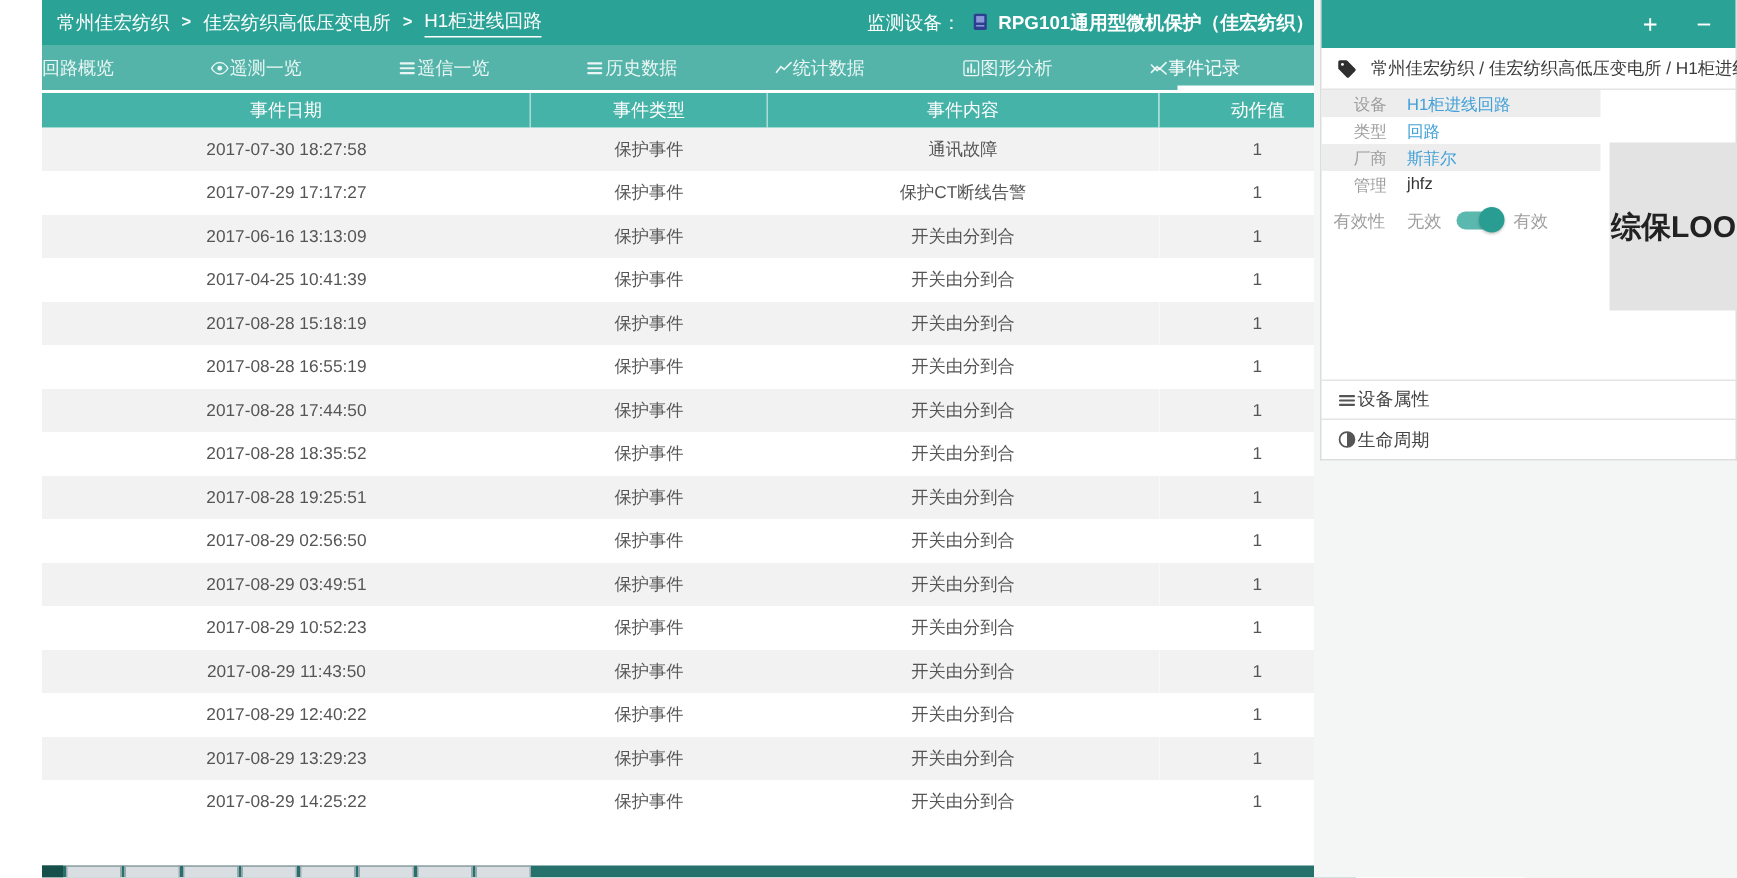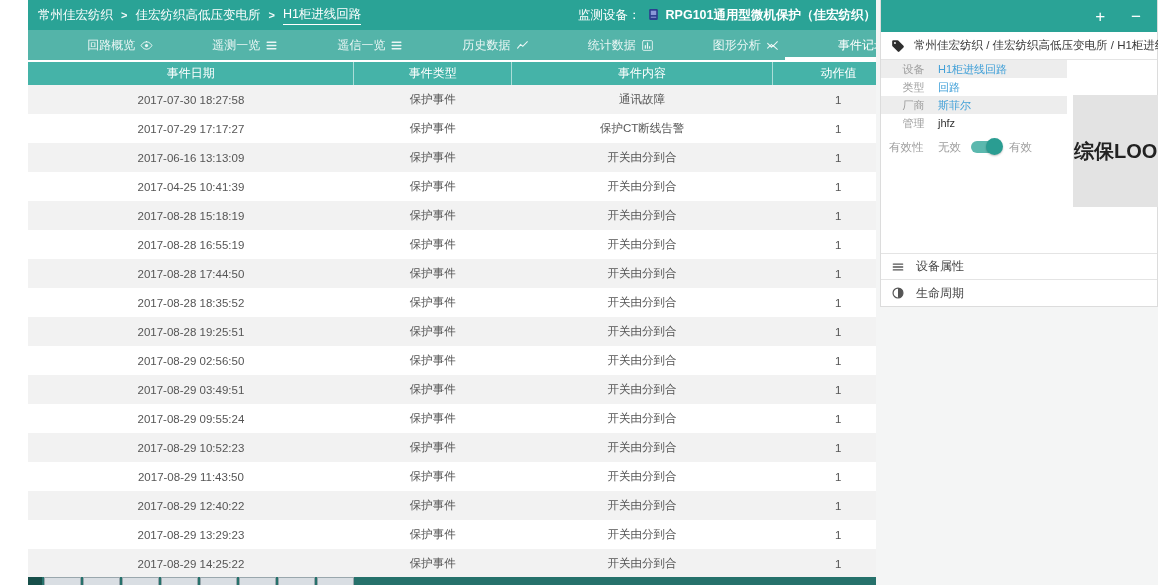--- a/index.html
+++ b/index.html
@@ -13,21 +13,21 @@
   .top-header { height:30px; background:#2aa396; display:flex; align-items:center;
     padding:0 10px; color:#fff; font-size:12.5px; }
   .crumb { display:flex; align-items:center; gap:8px; white-space:nowrap; }
   .crumb .sep { font-weight:bold; font-size:11px; opacity:.95; }
   .crumb .cur { border-bottom:1px solid #fff; padding-bottom:1px; }
   .monitor { margin-left:auto; display:flex; align-items:center; gap:6px; margin-right:18px; white-space:nowrap; }
   .monitor .dev-name { font-weight:bold; }
   .dev-icon { width:13px; height:15px; display:inline-block; }
 
   .tab-bar { height:30px; background:#54b4a9; display:flex; }
-  .tab { flex:1; display:flex; align-items:center; justify-content:flex-end; gap:5px;
+  .tab { flex:1; display:flex; align-items:center; justify-content:space-between; gap:5px;
     color:rgba(255,255,255,.88); font-size:12px; cursor:pointer; position:relative; }
   .tab svg { width:13px; height:13px; }
   .tab.active { color:#fff; }
   .tab.active::after { content:""; position:absolute; left:5%; right:5%; bottom:0;
     height:3px; background:#fff; }
 
   .gap { height:2px; background:#fff; }
 
   table.events { width:100%; border-collapse:collapse; table-layout:fixed; }
   table.events col.c1{width:37.2%} table.events col.c2{width:18%}
@@ -72,21 +72,21 @@
   .toggle { position:relative; width:30px; height:12px; background:#5bb8ae; border-radius:6px;
     margin:0 8px 0 10px; cursor:pointer; }
   .toggle .knob { position:absolute; right:-2px; top:-3px; width:17px; height:17px;
     border-radius:50%; background:#2a9d92; box-shadow:0 1px 2px rgba(0,0,0,.25); }
 
   .badge-box { position:absolute; left:192px; top:95px; width:86px; height:112px;
     background:#e3e3e3; display:flex; align-items:center; overflow:hidden; }
   .badge-box span { font-size:20px; font-weight:600; color:#222; white-space:nowrap; padding-left:1px; }
 
   .section-rows { position:absolute; left:0; right:0; top:253px; border-top:1px solid #e4e4e4; }
-  .section-row { height:26px; display:flex; align-items:center; gap:11px; padding-left:10px;
+  .section-row { height:26px; display:flex; align-items:center; padding-left:10px;
     font-size:12px; color:#444; border-bottom:1px solid #e4e4e4; cursor:pointer; }
   .section-row:last-child { border-bottom:none; }
   .section-row svg { width:14px; height:14px; }
 </style>
 </head>
 <body>
 
 <div id="app">
 
   <div class="main">
@@ -253,26 +253,20 @@
             <td>开关由分到合</td>
             <td>1</td>
           </tr>
           <tr>
             <td>2017-08-29 03:49:51</td>
             <td>保护事件</td>
             <td>开关由分到合</td>
             <td>1</td>
           </tr>
           <tr>
-            <td>2017-08-29 09:55:24</td>
-            <td>保护事件</td>
-            <td>开关由分到合</td>
-            <td>1</td>
-          </tr>
-          <tr>
             <td>2017-08-29 10:52:23</td>
             <td>保护事件</td>
             <td>开关由分到合</td>
             <td>1</td>
           </tr>
           <tr>
             <td>2017-08-29 11:43:50</td>
             <td>保护事件</td>
             <td>开关由分到合</td>
             <td>1</td>

